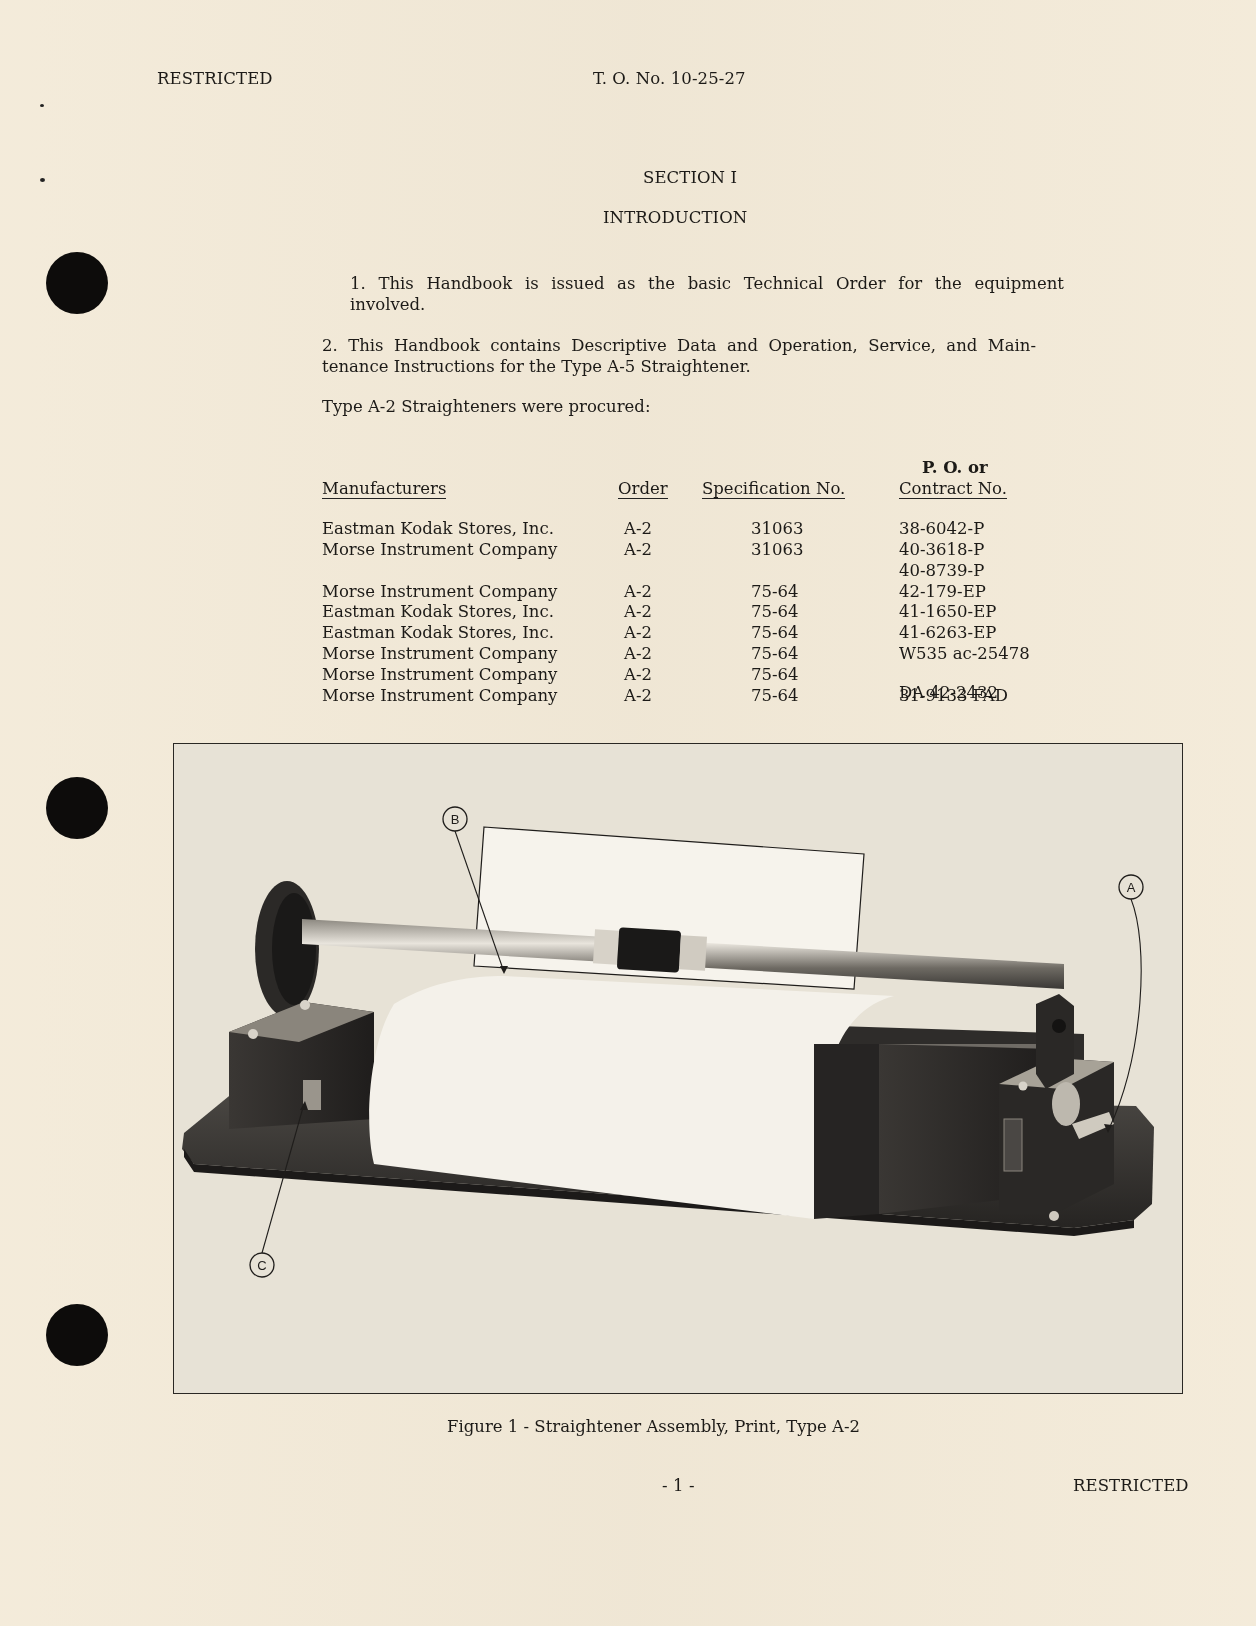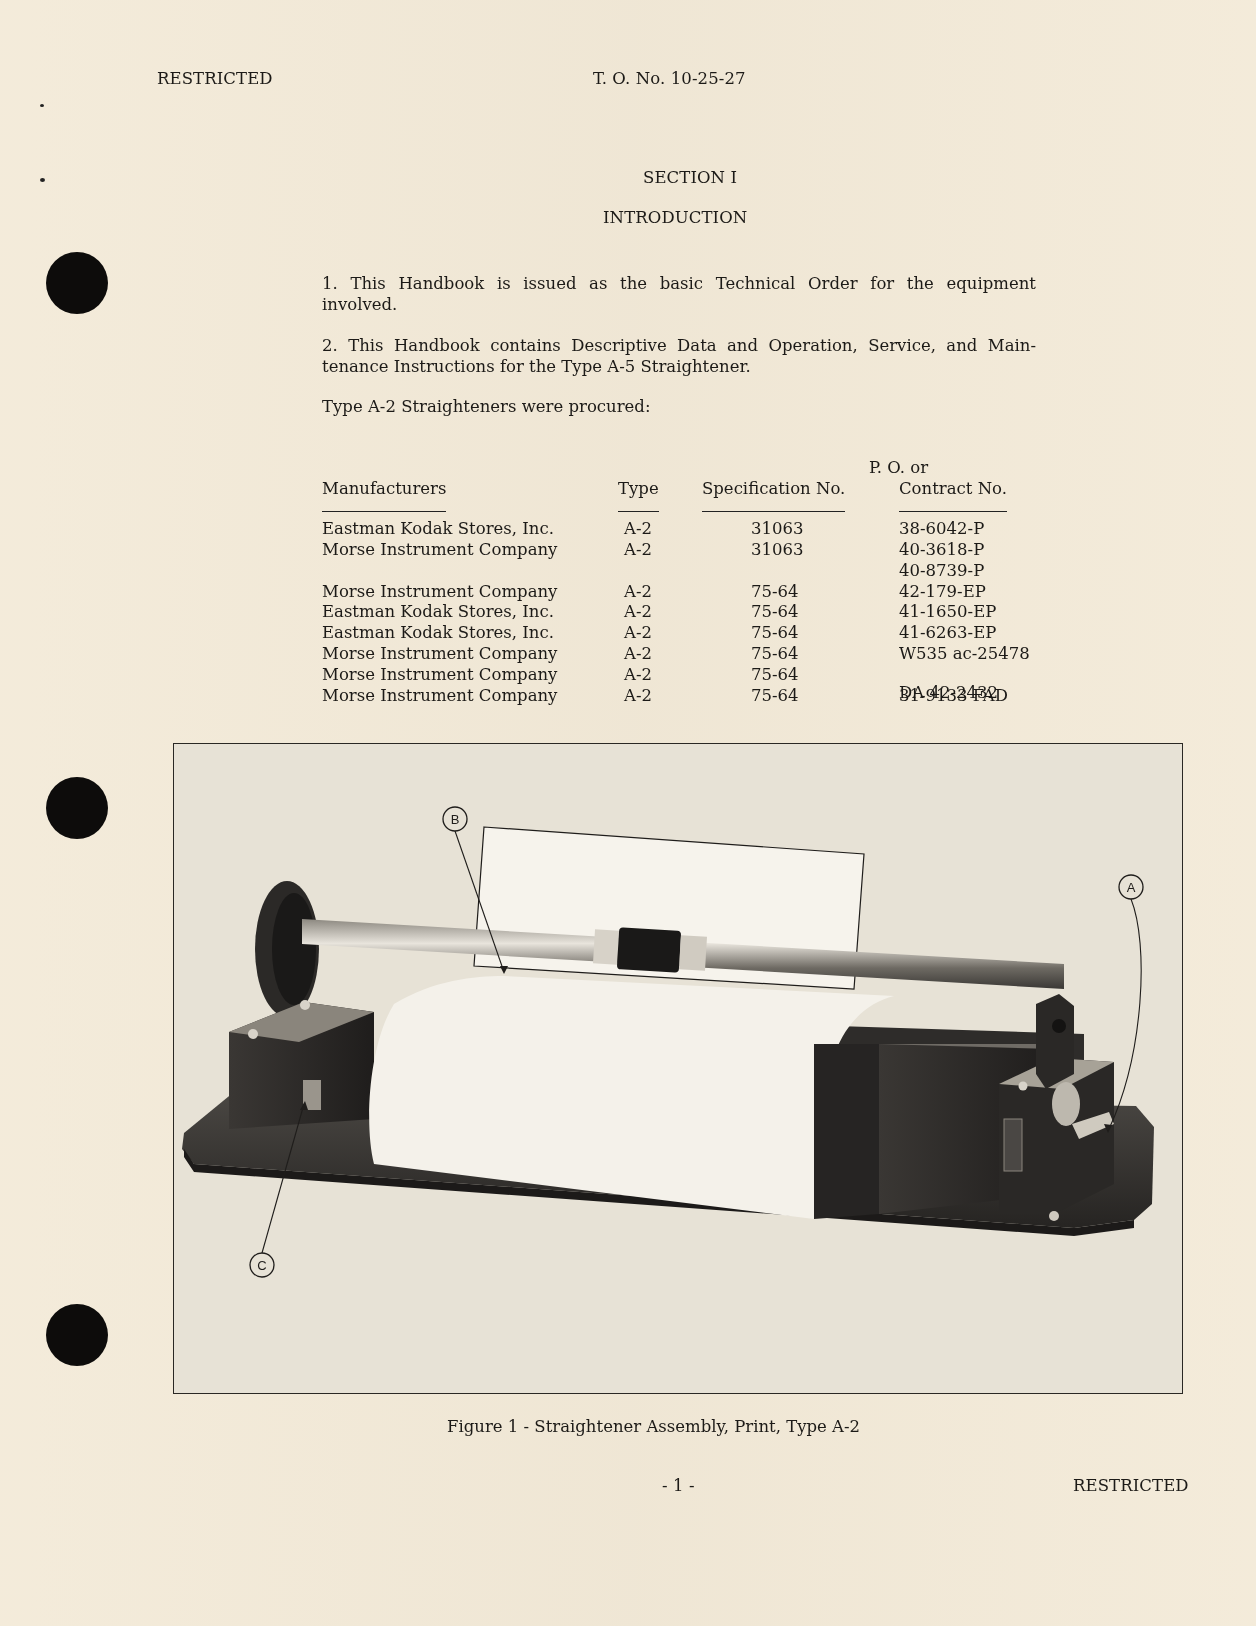--- a/index.html
+++ b/index.html
@@ -22,21 +22,21 @@
   }
   .speck { position:absolute; background:#222; border-radius:50%; }
   .para {
     position:absolute; left:322px; width:714px;
     font-size:16.5px; line-height:21px; text-align:justify;
   }
   .para .line { display:block; text-align:justify; text-align-last:justify; }
   .para .line.last { text-align-last:left; }
   .th {
     position:absolute; font-size:16.5px; white-space:nowrap;
-    border-bottom:1.5px solid #222; padding-bottom:13px; line-height:19px;
+    border-bottom:1.5px solid #222; padding-bottom:0; line-height:19px;
   }
   .cell { position:absolute; font-size:16.5px; white-space:nowrap; line-height:20px; }
   .figure-box {
     position:absolute; left:173px; top:743px; width:1008px; height:649px;
     border:1.5px solid #2a2824; background:#e7e2d6;
   }
   .caption { font-size:16.5px;text-align:right; }
 </style>
 </head>
 <body>
@@ -48,36 +48,36 @@
 <div class="hole" style="left:46px; top:1304px;"></div>
 <div class="speck" style="left:40px; top:104px; width:4px; height:3px;"></div>
 <div class="speck" style="left:40px; top:178px; width:5px; height:4px;"></div>
 
 <div class="abs txt" style="left:157px; top:69px;">RESTRICTED</div>
 <div class="abs txt" style="left:593px; top:69px;">T. O. No. 10-25-27</div>
 
 <div class="abs txt" style="left:627px; top:168px;margin-left:16px;">SECTION I</div>
 <div class="abs txt" style="left:603px; top:208px;text-align:right;">INTRODUCTION</div>
 
-<div class="para" style="top:273px;">
+<div class="para" style="top:273px;margin-left:28px;">
   <span class="line">1.  This Handbook is issued as the basic Technical Order for the equipment</span>
   <span class="line last">involved.</span>
 </div>
 <div class="para" style="top:335px;">
   <span class="line">2.  This Handbook contains Descriptive Data and Operation, Service, and Main-</span>
   <span class="line last">tenance Instructions for the Type A-5 Straightener.</span>
 </div>
 <div class="para" style="top:396px;">
   <span class="line last">Type A-2 Straighteners were procured:</span>
 </div>
 
 <div>
-  <div class="cell" style="left:869px; top:458px;">P. O. or</div>
+  <div class="cell" style="left:922px; top:458px;font-weight:bold;">P. O. or</div>
   <div class="th" style="left:322px; top:479px;">Manufacturers</div>
-  <div class="th" style="left:618px; top:479px;">Type</div>
+  <div class="th" style="left:618px; top:479px;">Order</div>
   <div class="th" style="left:702px; top:479px;">Specification No.</div>
   <div class="th" style="left:899px; top:479px;">Contract No.</div>
 
   <div>
     <div class="cell" style="left:322px; top:519px;">Eastman Kodak Stores, Inc.</div>
     <div class="cell" style="left:624px; top:519px;">A-2</div>
     <div class="cell" style="left:751px; top:519px;">31063</div>
     <div class="cell" style="left:899px; top:519px;">38-6042-P</div>
   </div>
   <div>

